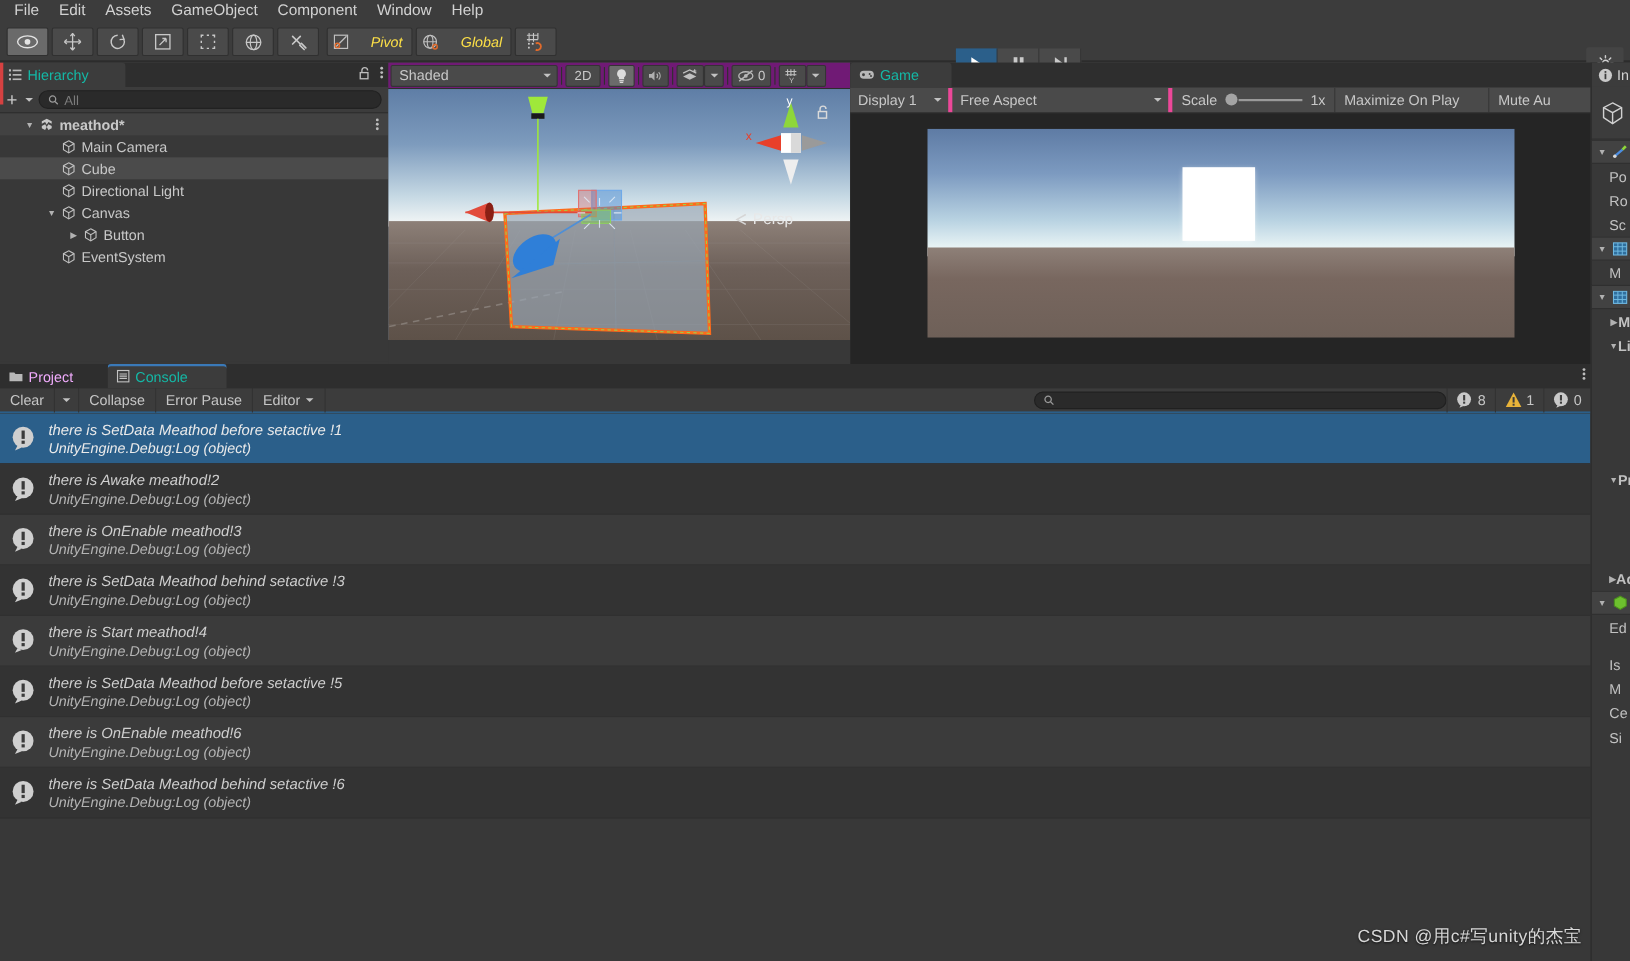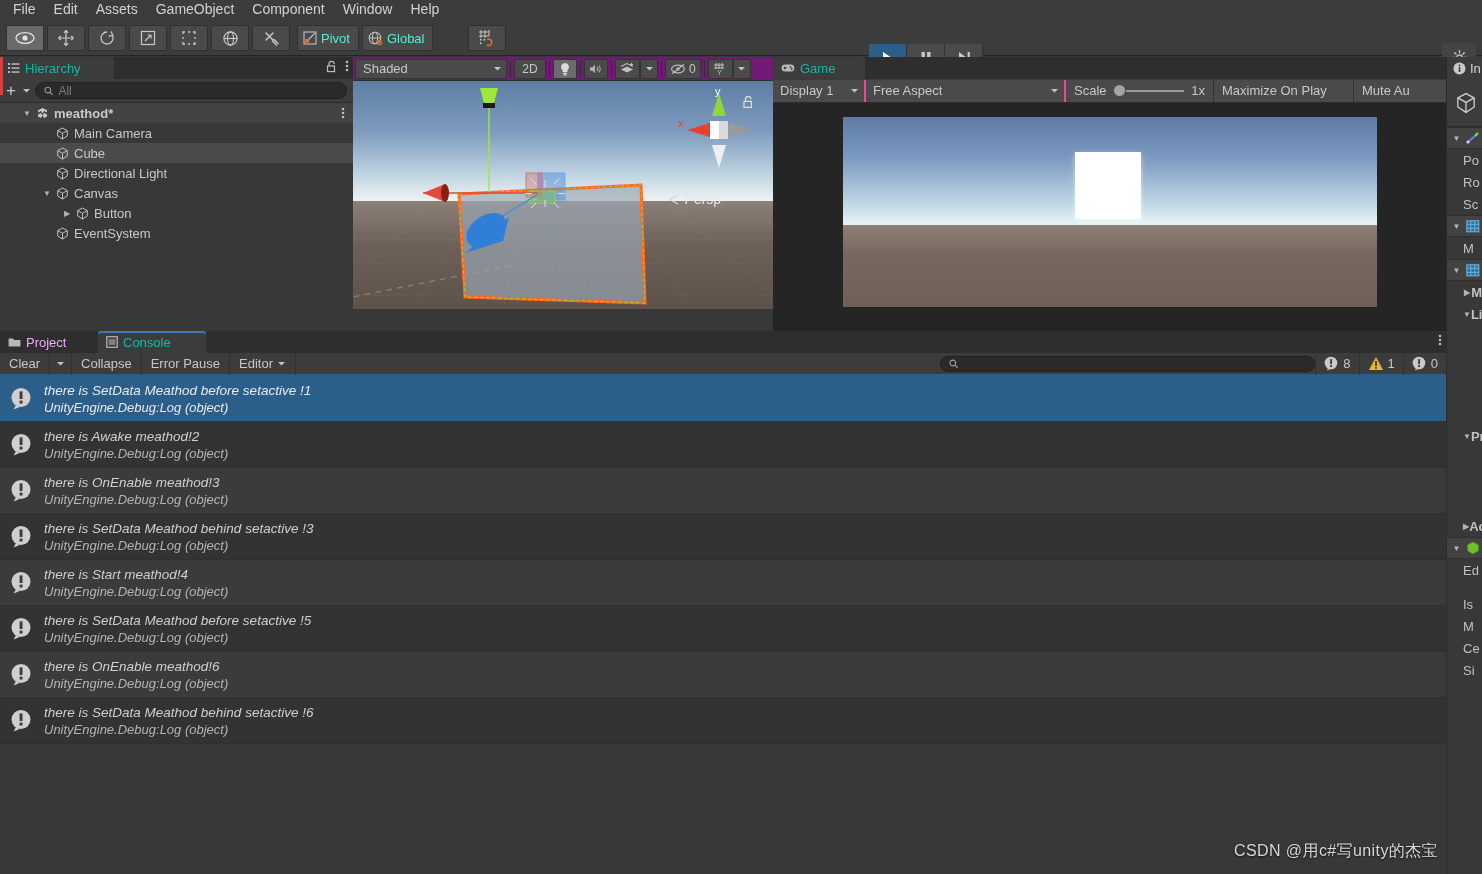--- a/index.html
+++ b/index.html
@@ -30,22 +30,22 @@
   }
   .tb-group{ position:absolute; display:flex; align-items:center; height:26px; top:5px; }
   .tb-btn{
     width:38px; height:26px; background:#4a4a4a; border:1px solid #303030;
     display:flex; align-items:center; justify-content:center; cursor:pointer;
     margin-right:3px; border-radius:2px;
   }
   .tb-btn.sel{ background:#6a6a6a; }
   .tb-wide{
     height:26px; background:#4a4a4a; border:1px solid #303030; border-radius:2px;
-    display:flex; align-items:center; padding:0 8px 0 5px; gap:4px;
-    color:#5eead4; font-size:13px; cursor:pointer; margin-right:3px;
+    display:flex; align-items:center; padding:0 8px 0 5px; gap:20px;
+    color:#fde047; font-size:13px; cursor:pointer; margin-right:3px;font-style:italic;
   }
   .play-group{ position:absolute; left:869px; top:24px; display:flex; }
   .play-btn{
     width:38px; height:28px; background:#4a4a4a; display:flex; align-items:center;
     justify-content:center; cursor:pointer; border-right:1px solid #323232;
   }
   .play-btn.active{ background:#2b5f8a; }
   .cloud-btn{
     position:absolute; right:6px; top:23px; width:34px; height:28px;
     display:flex; align-items:center; justify-content:center; cursor:pointer;
@@ -131,21 +131,21 @@
 
   
   #game{ left:773px; top:57px; width:709px; height:274px; }
   .gv-toolbar{
     height:24px; background:#3c3c3c; display:flex; align-items:center; gap:0;
     border-bottom:1px solid #2d2d2d;
   }
   .gv-drop{
     height:22px; background:#4a4a4a; display:flex; align-items:center;
     justify-content:space-between; padding:0 5px 0 7px; color:#c8c8c8;
-    font-size:13px; cursor:pointer; border-right:2px solid #ec4899;
+    font-size:13px; cursor:pointer; border-right:4px solid #ec4899;
   }
   .gv-item{
     height:22px; background:#4a4a4a; display:flex; align-items:center; gap:7px;
     padding:0 8px; color:#c8c8c8; font-size:13px; cursor:pointer;
     border-right:1px solid #343434;
   }
   .gameview{ position:relative; width:709px; height:228px; background:#252525; overflow:hidden; }
   .gamecanvas{
     position:absolute; left:70px; top:14px; width:534px; height:190px; overflow:hidden;
   }

